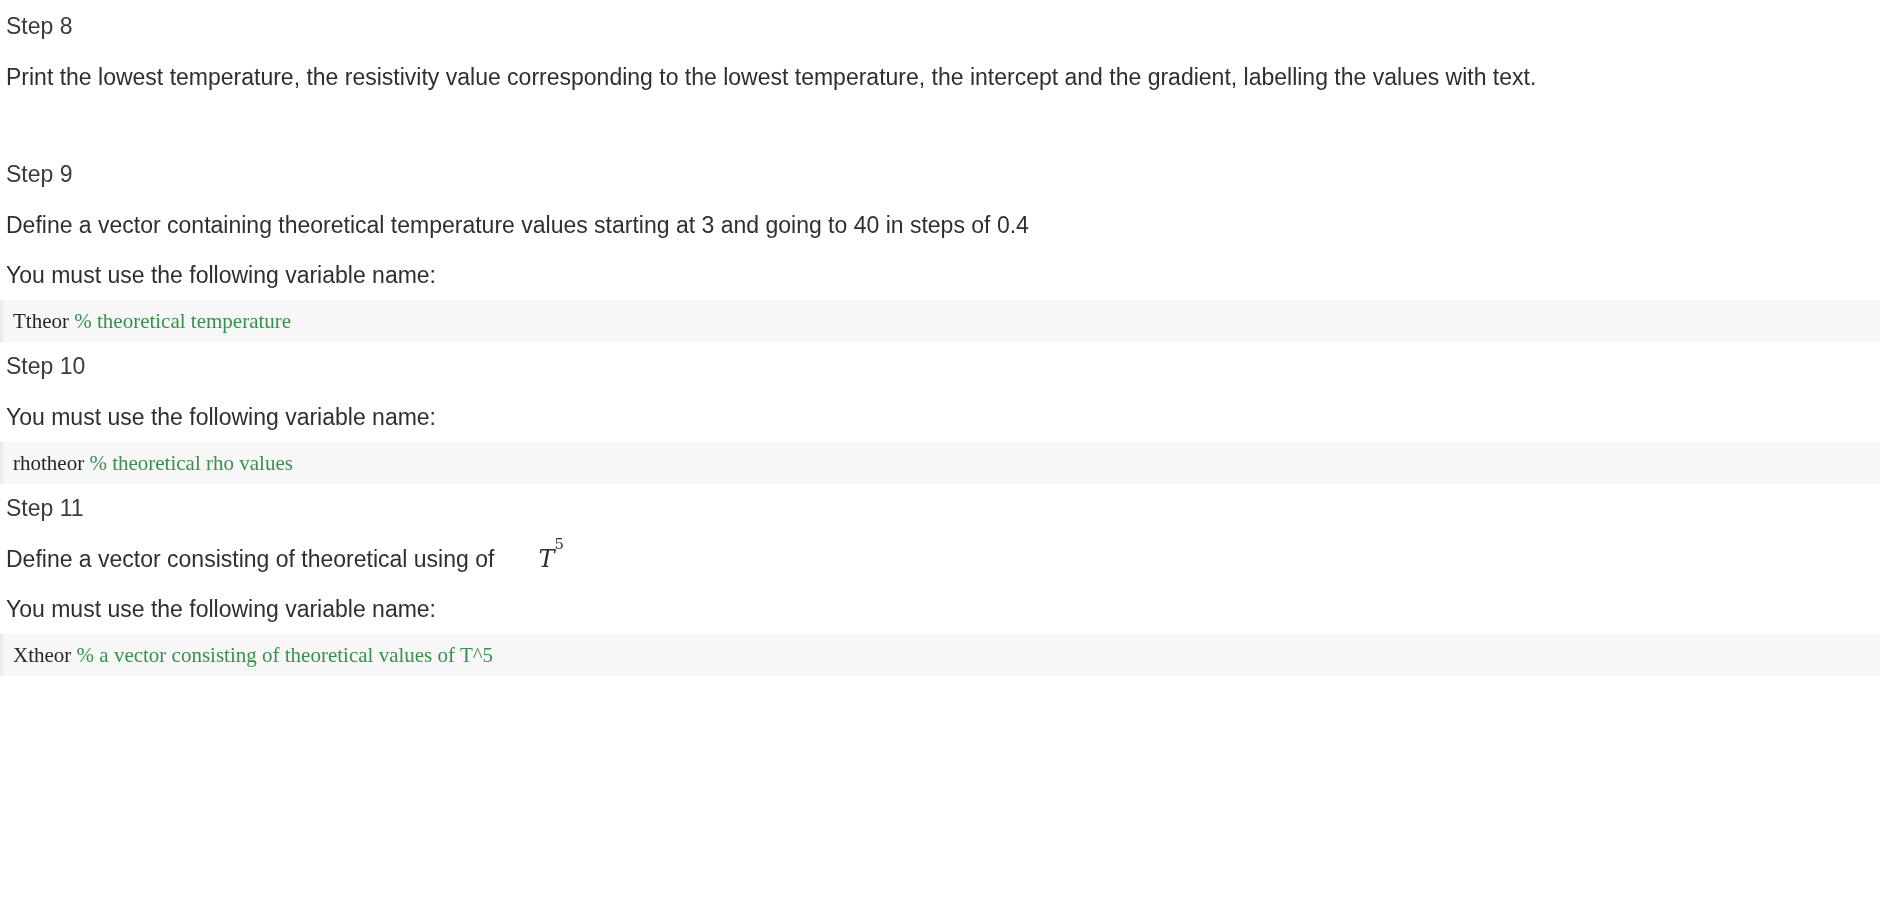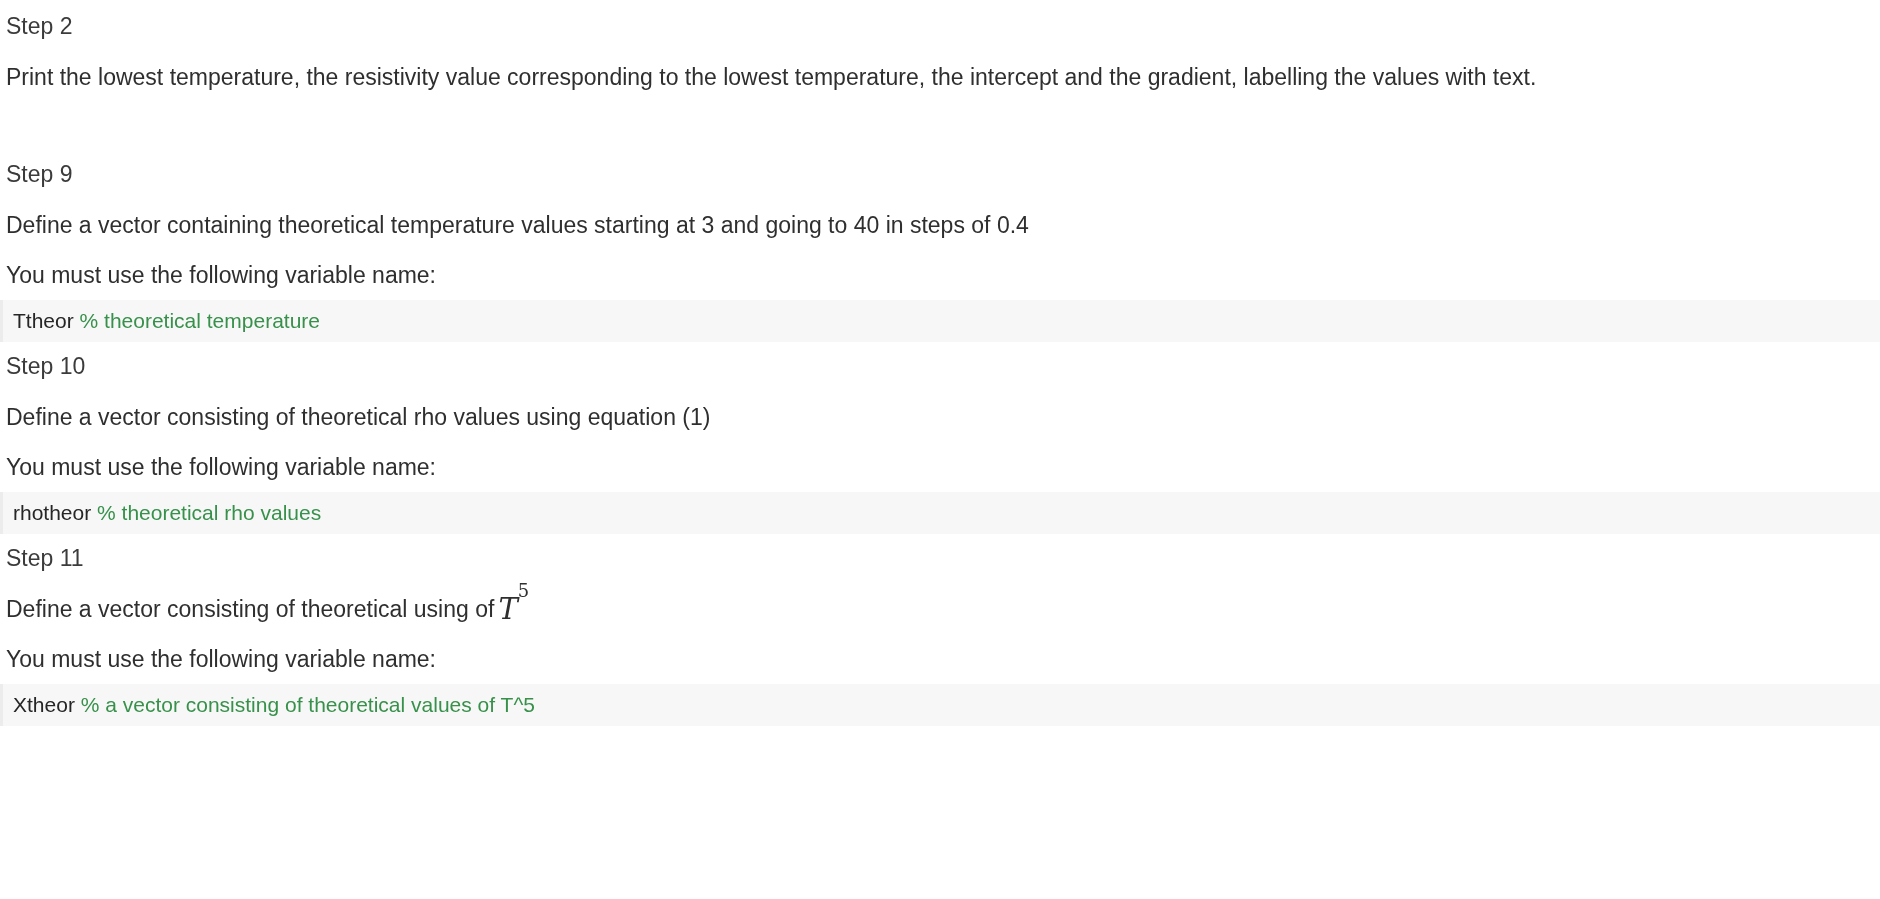--- a/index.html
+++ b/index.html
@@ -48,73 +48,73 @@
   .para.spacer {
     height: 48px;
   }
 
   .codeblock {
     background: #f7f7f7;
     border-left: 3px solid #ececec;
     margin: 0;
     padding: 7px 0 7px 10px;
     box-sizing: border-box;
-    font-family: Liberation Sans, sans-serif;
+    font-family: Liberation Serif, serif;
     font-size: 21px;
     line-height: 28px;
     white-space: pre;
     color: #262626;
     overflow: hidden;
   }
 
   .codeblock .var {
     color: #262626;
   }
 
   .codeblock .comment {
     color: #37914b;
   }
 
   .mathvar {
     font-family: "DejaVu Serif", "Liberation Serif", serif;
     font-style: italic;
-    font-size: 29px;
+    font-size: 24px;
     position: relative;
     padding-left: 4px;
+    margin-left: 40px;
   }
   .mathvar sup {
     font-size: 0.62em;
     font-style: normal;
     font-family: "DejaVu Serif", "Liberation Serif", serif;
     top: -0.62em;
     position: relative;
   }
 </style>
 </head>
 <body>
 
 <div class="page">
 
-  <div class="step-heading">Step 2</div>
+  <div class="step-heading">Step 8</div>
 
   <div class="para">Print the lowest temperature, the resistivity value corresponding to the lowest temperature, the intercept and the gradient, labelling the values with text.</div>
 
   <div class="para spacer"></div>
 
   <div class="step-heading">Step 9</div>
 
   <div class="para">Define a vector containing theoretical temperature values starting at 3 and going to 40 in steps of 0.4</div>
 
   <div class="para">You must use the following variable name:</div>
 
   <div class="codeblock"><span class="var">Ttheor</span> <span class="comment">% theoretical temperature</span></div>
 
   <div class="step-heading">Step 10</div>
 
-  <div class="para">Define a vector consisting of theoretical rho values using equation (1)</div>
 
   <div class="para">You must use the following variable name:</div>
 
   <div class="codeblock"><span class="var">rhotheor</span> <span class="comment">% theoretical rho values</span></div>
 
   <div class="step-heading">Step 11</div>
 
   <div class="para">
       <span>Define a vector consisting of theoretical using of</span>
       <span class="mathvar"><span>T</span><sup>5</sup></span>

